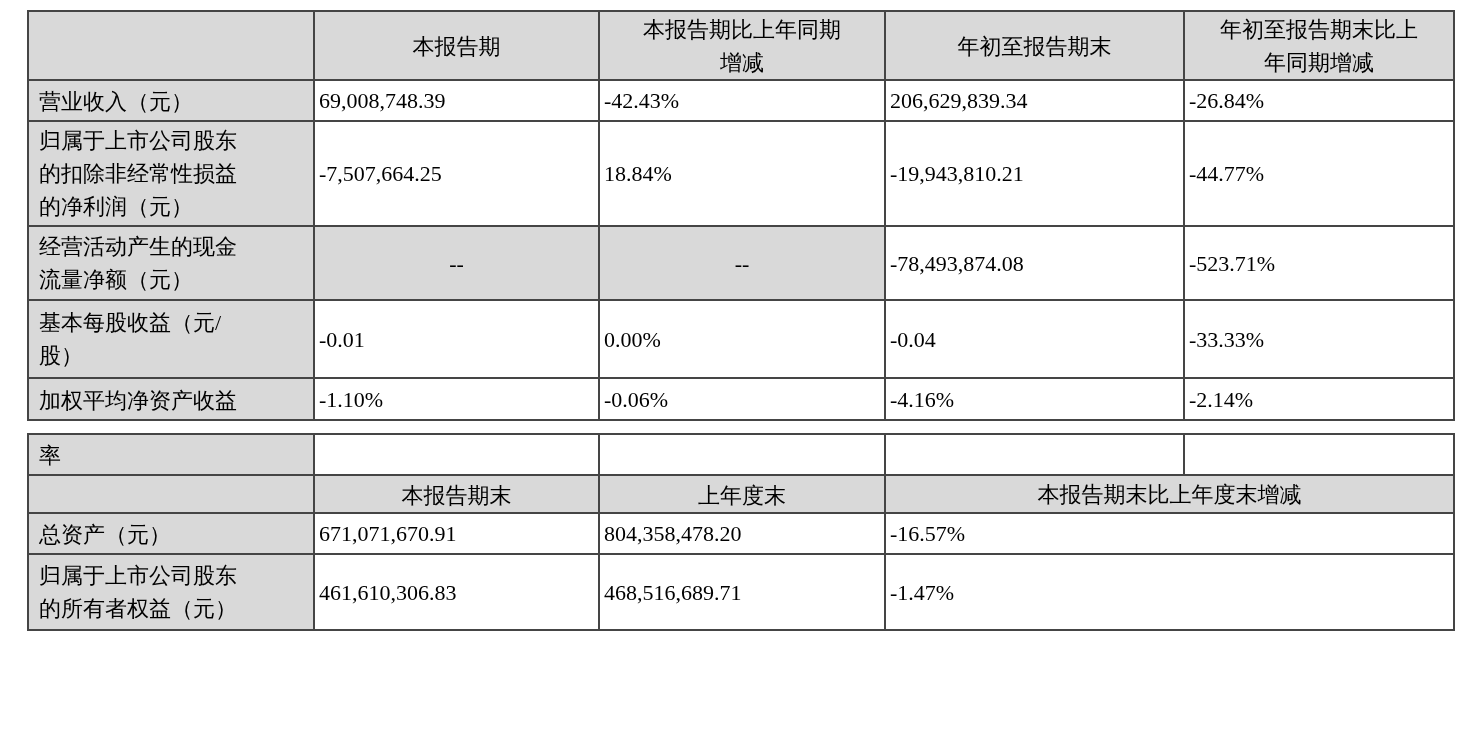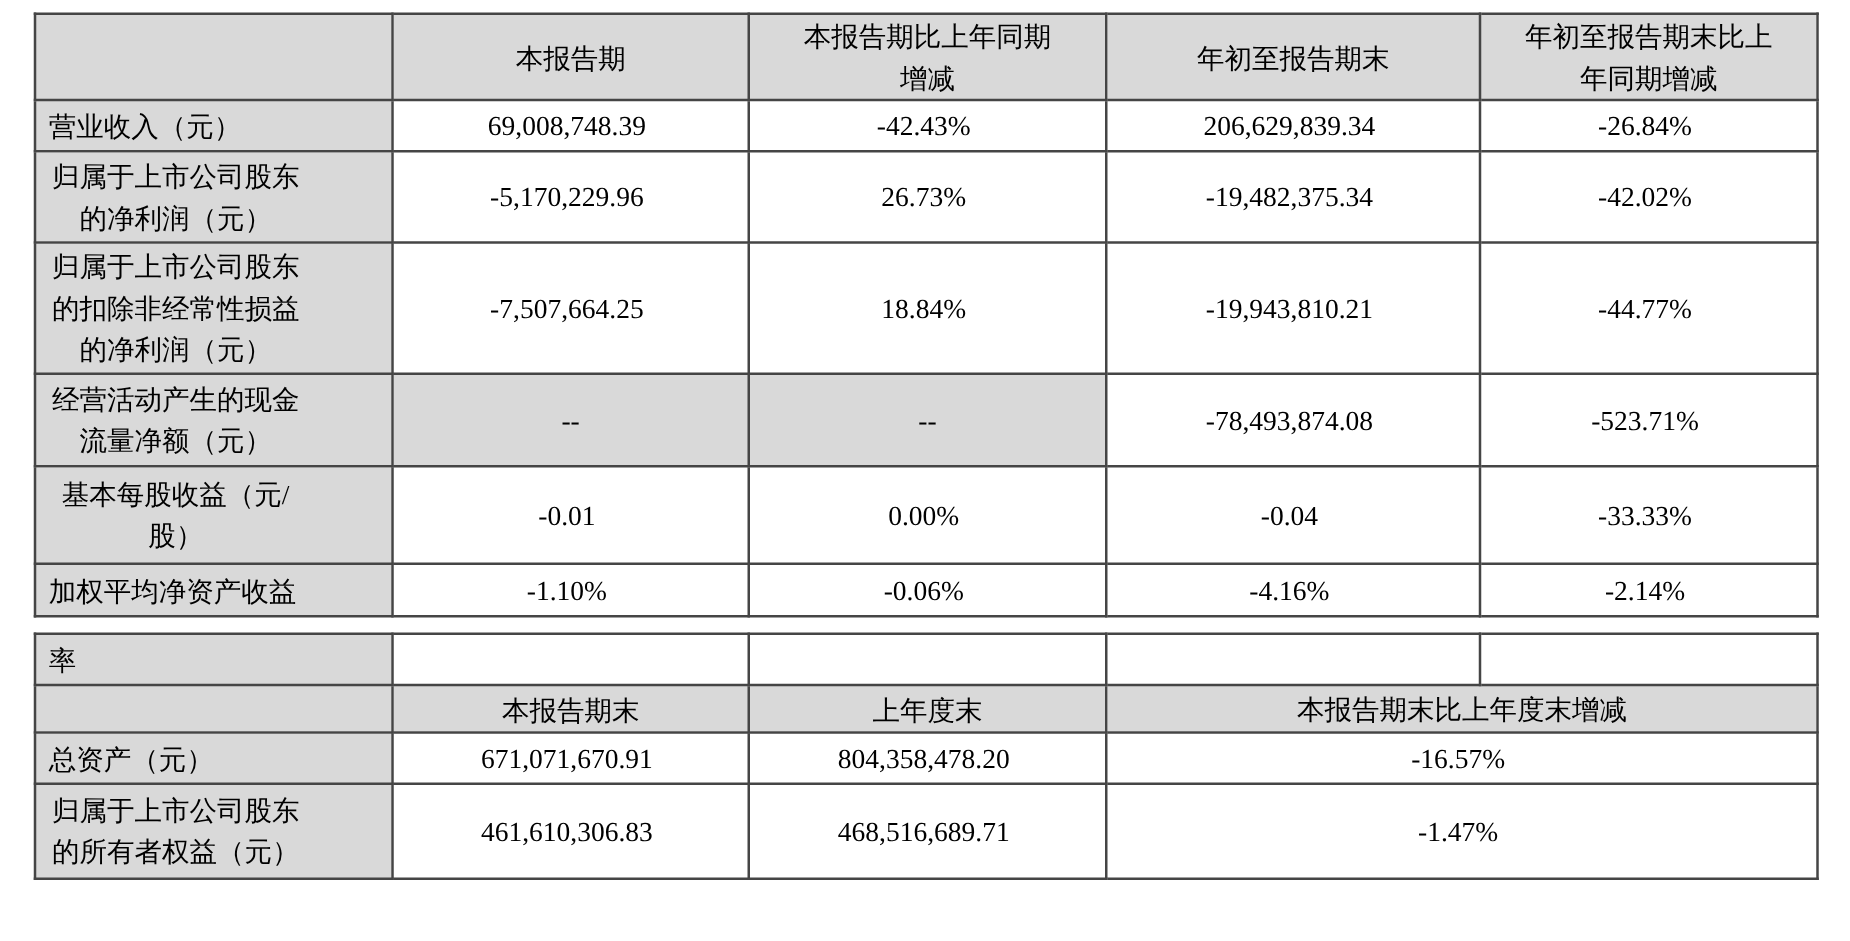--- a/index.html
+++ b/index.html
@@ -38,34 +38,34 @@
     padding: 0;
   }
   .gray { background: #d9d9d9; }
   .lbl {
     text-align: left;
     padding: 2px 8px 2px 10px;
   }
   .lbl .wrap {
     display: inline-block;
     max-width: 203px;
-    text-align: center;
+    text-align: left;
     vertical-align: middle;
   }
   .hd {
     text-align: center;
   }
   .hd .wrap {
     display: inline-block;
     max-width: 203px;
     text-align: center;
     vertical-align: middle;
   }
   .num {
-    text-align: center;
+    text-align: left;
     padding: 2px 10px 2px 4px;
     margin-left: 30px;
   }
   .dash {
     text-align: center;
     padding: 2px 4px;
   }
 </style>
 </head>
 <body>
@@ -87,27 +87,20 @@
         <td class="gray hd"><span class="wrap">本报告期比上年同期增减</span></td>
         <td class="gray hd"><span class="wrap">年初至报告期末</span></td>
         <td class="gray hd"><span class="wrap">年初至报告期末比上年同期增减</span></td>
       </tr>
       <tr style="height:35px">
         <td class="gray lbl"><span class="wrap">营业收入（元）</span></td>
         <td class="num"><span>69,008,748.39</span></td>
         <td class="num"><span>-42.43%</span></td>
         <td class="num"><span>206,629,839.34</span></td>
         <td class="num"><span>-26.84%</span></td>
-      </tr>
-      <tr style="height:73px">
-        <td class="gray lbl"><span class="wrap">归属于上市公司股东的净利润（元）</span></td>
-        <td class="num"><span>-5,170,229.96</span></td>
-        <td class="num"><span>26.73%</span></td>
-        <td class="num"><span>-19,482,375.34</span></td>
-        <td class="num"><span>-42.02%</span></td>
       </tr>
       <tr style="height:103px">
         <td class="gray lbl"><span class="wrap">归属于上市公司股东的扣除非经常性损益的净利润（元）</span></td>
         <td class="num"><span>-7,507,664.25</span></td>
         <td class="num"><span>18.84%</span></td>
         <td class="num"><span>-19,943,810.21</span></td>
         <td class="num"><span>-44.77%</span></td>
       </tr>
       <tr style="height:74px">
         <td class="gray lbl"><span class="wrap">经营活动产生的现金流量净额（元）</span></td>

